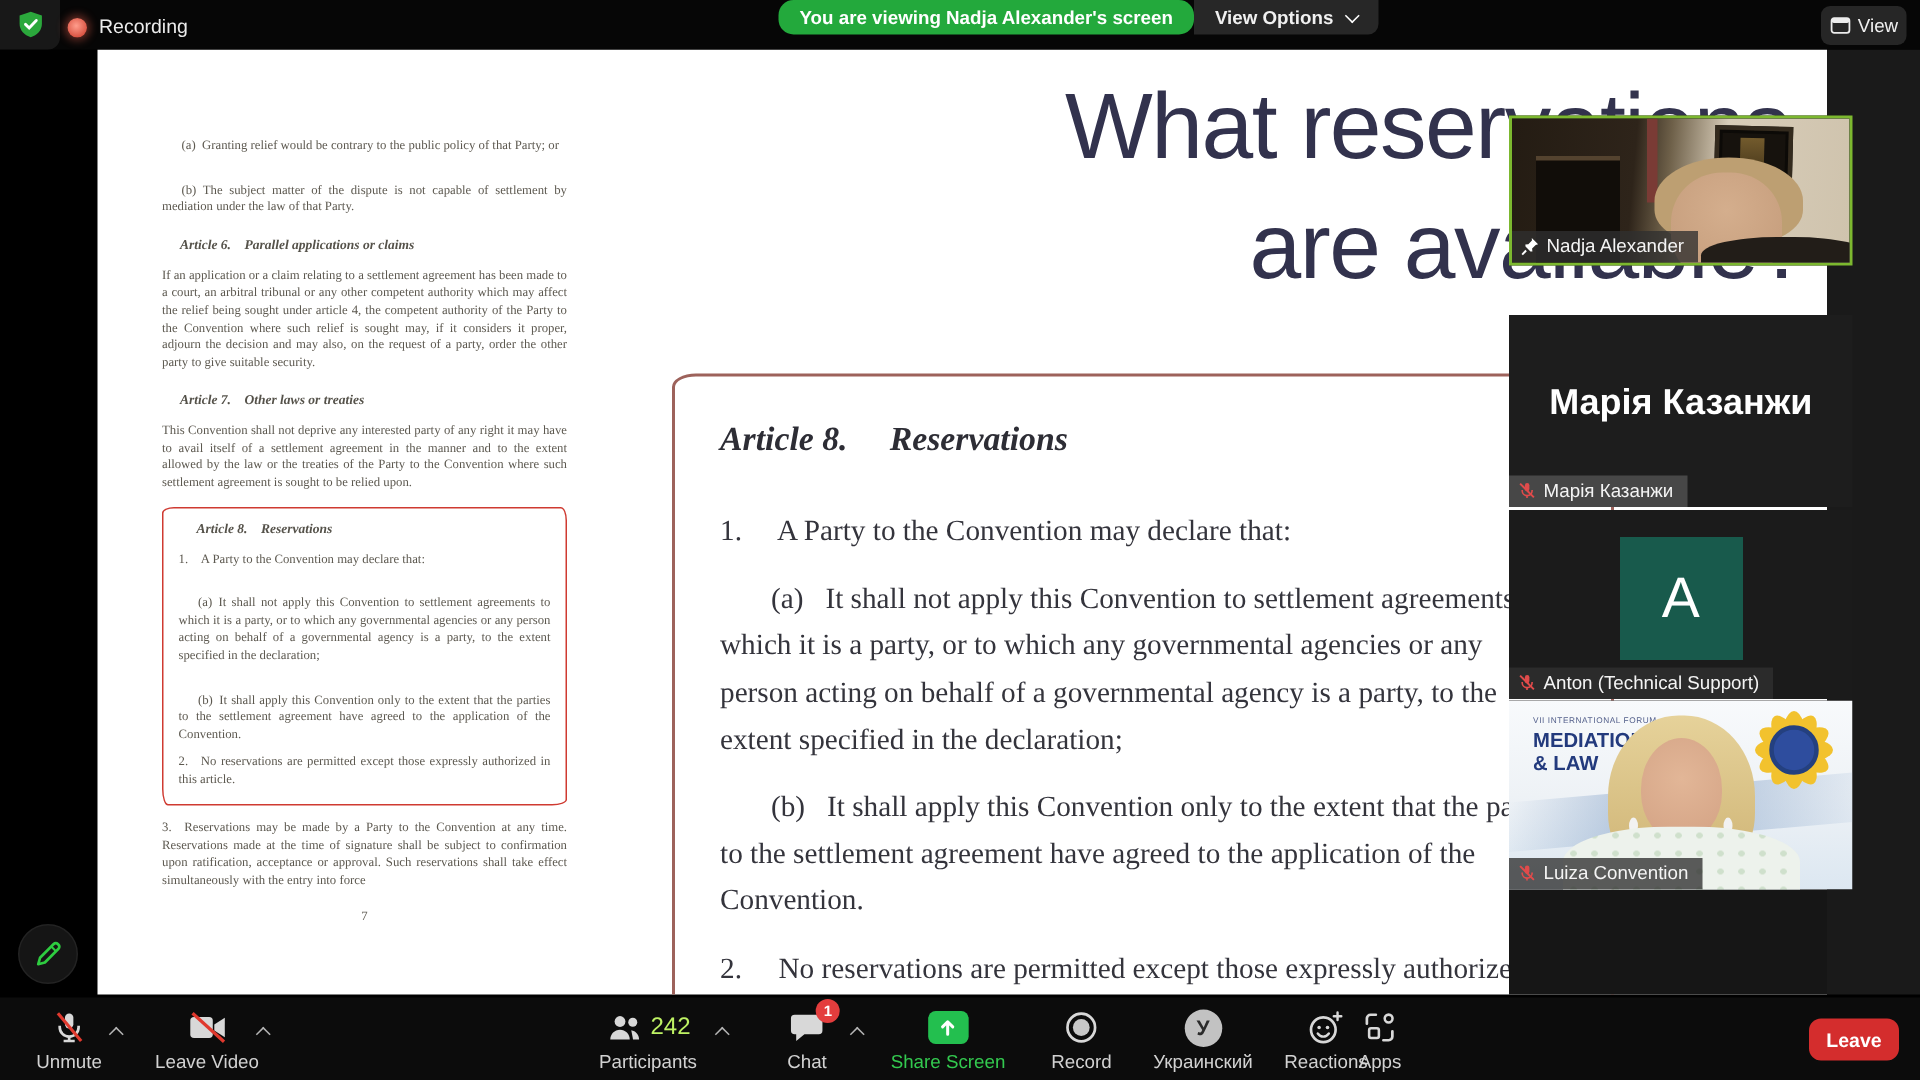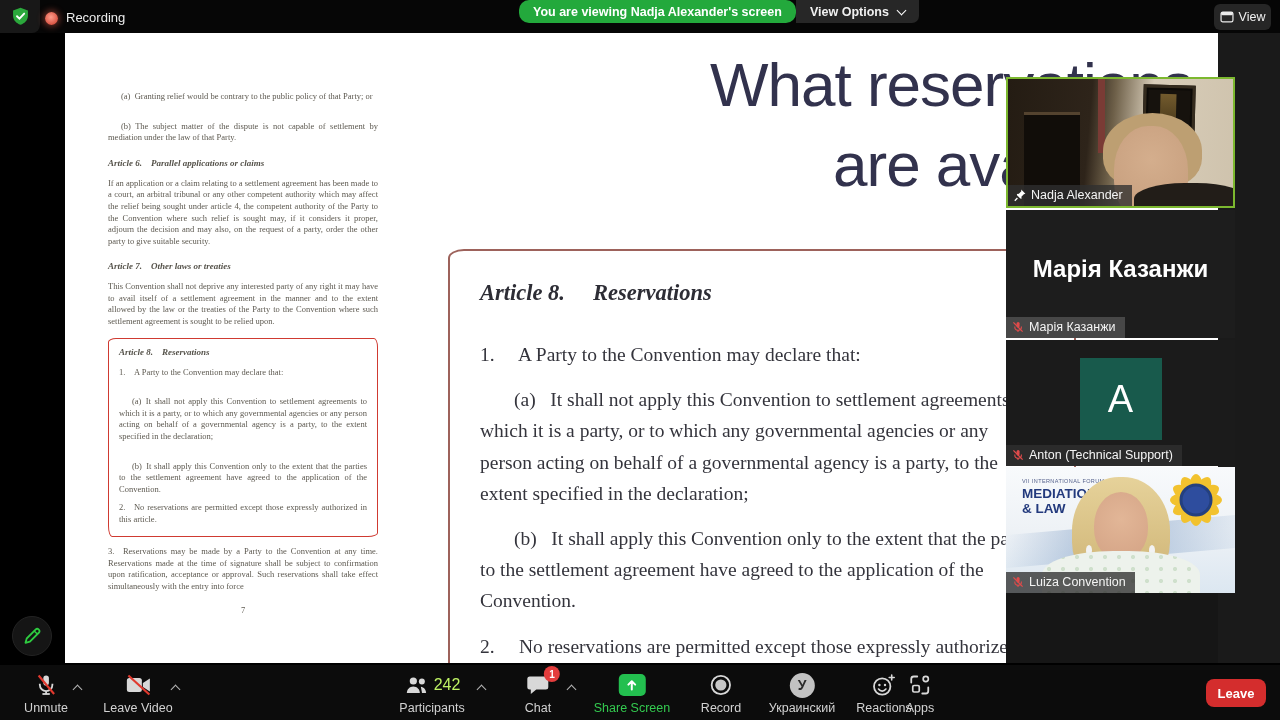--- a/index.html
+++ b/index.html
@@ -35,36 +35,36 @@
 
   .slide-title { position:absolute; color:#32324d; font-size:62px; letter-spacing:-1px; white-space:nowrap; }
   .title-l1 { left:645px; top:16px; }
   .title-l2 { left:768px; top:96px; }
 
   
   .docpage { position:absolute; left:43px; top:40px; width:270px; color:#5d5950; font-family:"Liberation Serif", serif;
     font-size:8.5px; line-height:1.36; text-align:justify; }
   .docpage p { margin-bottom:7px; }
   .docpage .sub { text-indent:13px;margin-top:18px; }
-  .docpage h4 { font-size:9px; font-style:italic; font-weight:bold; margin:13px 0 9px 0; color:#55524a; white-space:pre-wrap; }
+  .docpage h4 { font-size:9px; font-style:italic; font-weight:bold; margin:13px 0 9px 12px; color:#55524a; white-space:pre-wrap; }
   .docbox { border:1.5px solid #cf3a31; border-radius:8px 4px 10px 4px / 4px 9px 4px 11px; padding:7px 10px 4px 10px; margin:10px 0 9px 0; }
   .docbox h4 { margin-top:0; }
   .pagenum { text-align:center; margin-top:13px; }
 
   
   .callout { position:absolute; left:383px; top:216px; width:628px; padding:24px 30px 26px 30px;
     border:2px solid #9d625b; border-radius:16px 9px 20px 9px / 9px 18px 9px 22px;
     font-family:"Liberation Serif", serif; font-size:19.5px; line-height:1.6; color:#34343c; }
   .callout h3 { font-size:22.5px; font-style:italic; font-weight:bold; margin-bottom:28px; color:#2d2d35; white-space:pre-wrap; }
   .callout p { margin-bottom:14px; white-space:pre-wrap; }
   .callout .co-sub { text-indent:34px; }
 
   
   .tile { position:absolute; left:1006px; width:229px; overflow:hidden; z-index:10; background:#1d1d1d; }
-  .tile-nadja { top:77px; height:131px; border:2px solid #7cb82f; }
+  .tile-nadja { top:77px; height:100px; border:2px solid #7cb82f; }
   .tile-maria { top:210px; height:128px; display:flex; align-items:center; justify-content:center; }
   .tile-anton { top:340px; height:126px; background:#1b1b1b; display:flex; align-items:center; justify-content:center; }
   .tile-luiza { top:467px; height:126px; }
   .tile-label { position:absolute; left:0; bottom:0; display:flex; align-items:center; gap:5px;
     background:rgba(48,48,48,.78); padding:3px 9px 4px 6px; color:#f4f4f4; font-size:12.5px; z-index:5; white-space:nowrap; }
   .maria-big { color:#fff; font-size:24px; font-weight:bold; margin-bottom:10px; }
   .anton-avatar { width:82px; height:82px; background:#185a4c; display:flex; align-items:center; justify-content:center;
     color:#fff; font-size:38px; margin-bottom:8px; }
 
   

